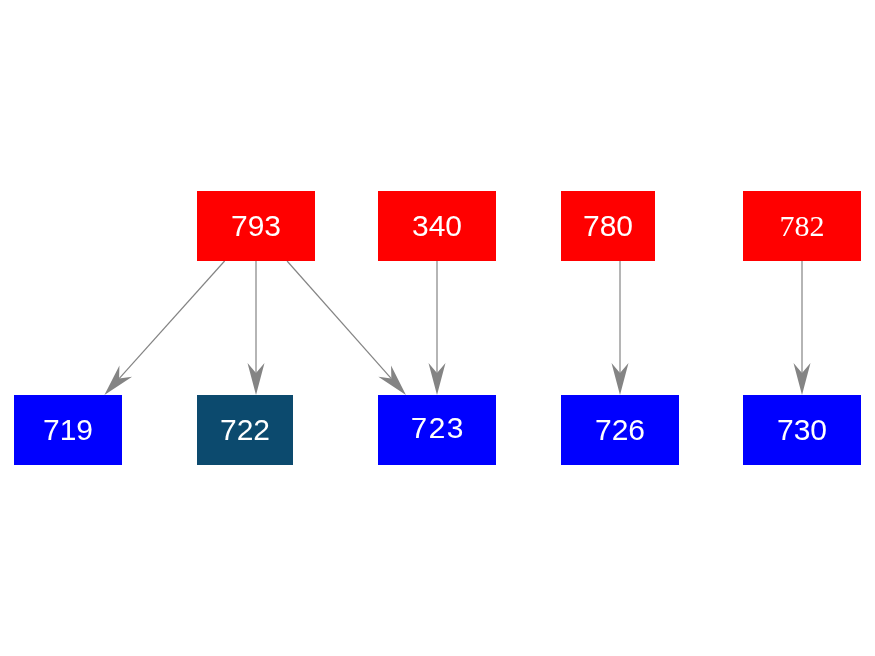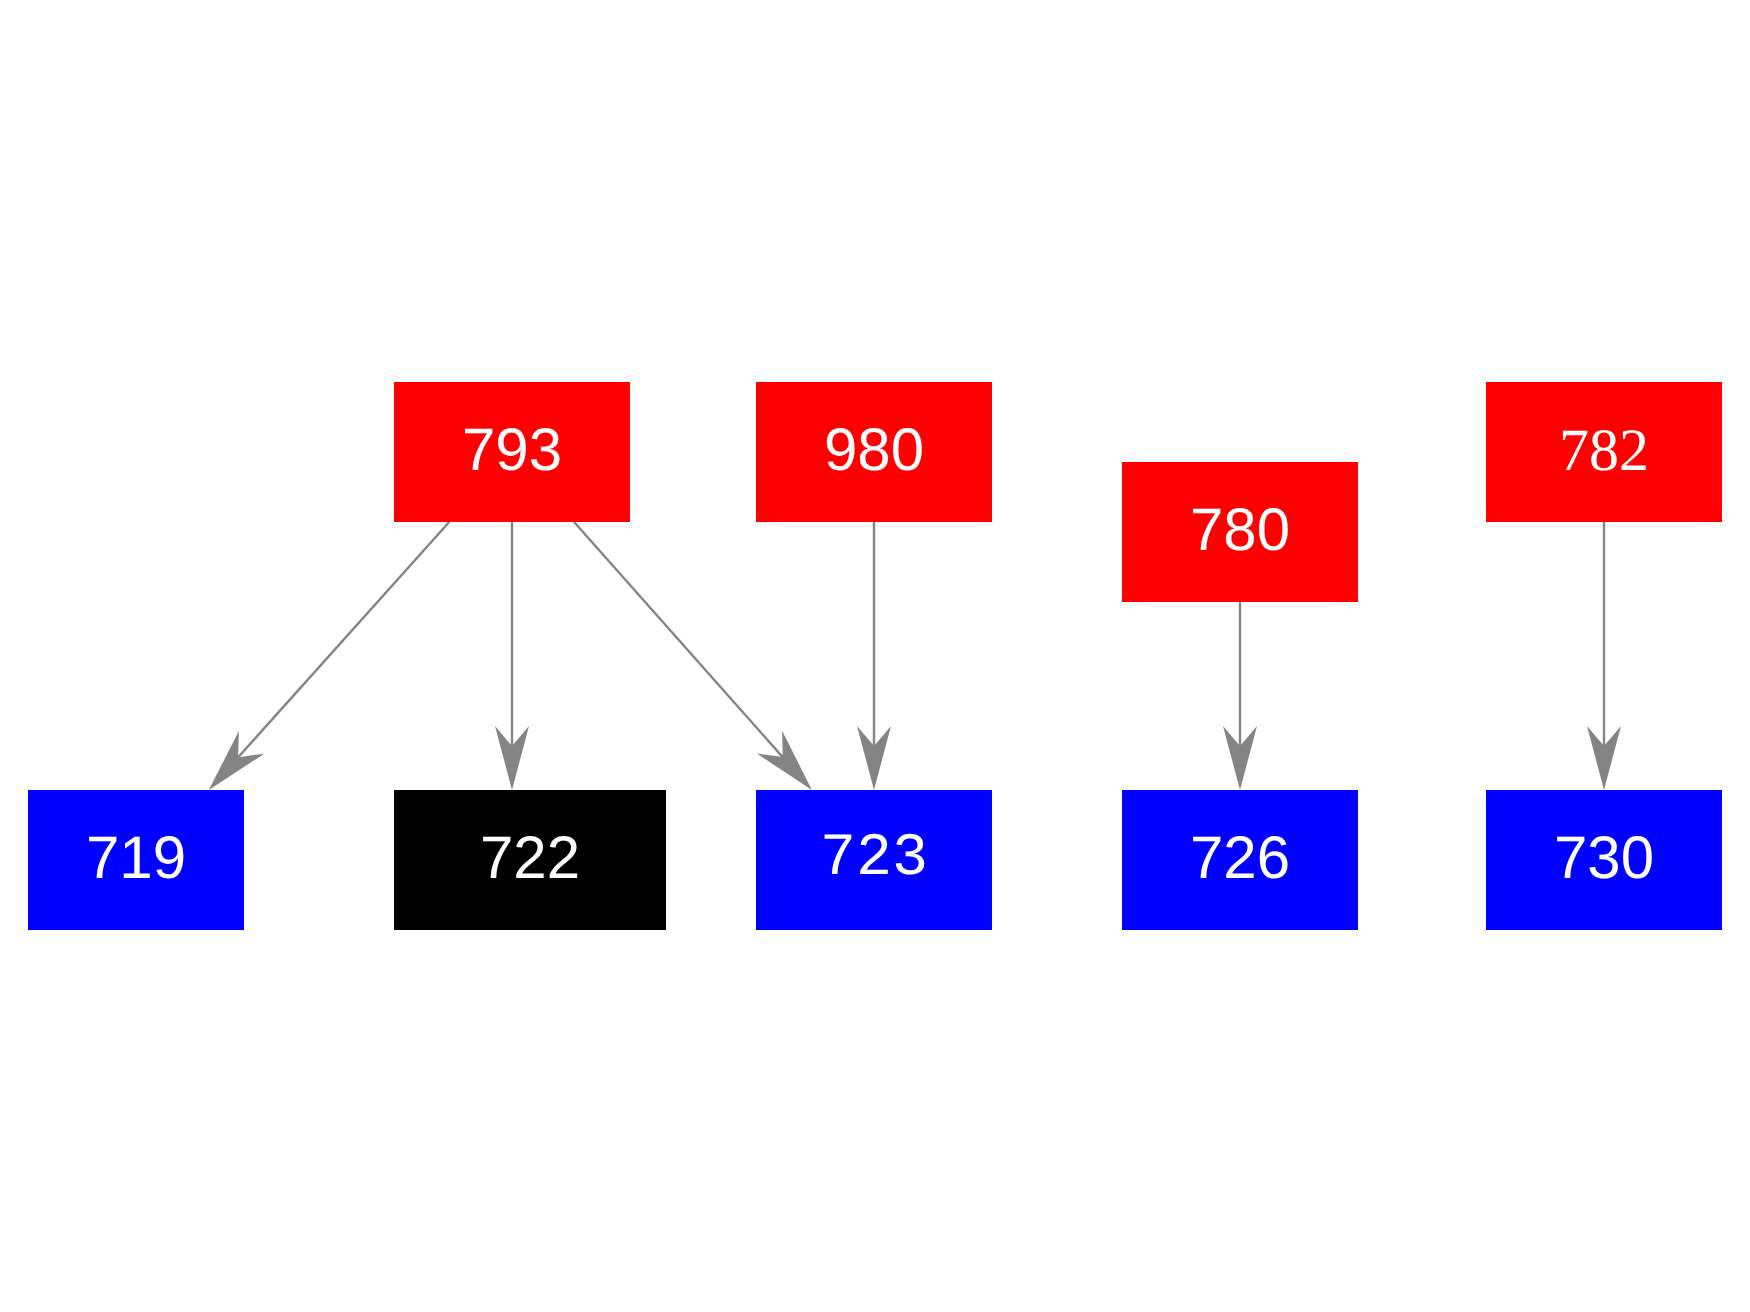--- a/index.html
+++ b/index.html
@@ -51,32 +51,32 @@
       <line x1="620" y1="261" x2="620" y2="373" stroke="#848484" stroke-width="1.2"></line>
       <path d="M 620 395 L 611.5 363 L 620 373 L 628.5 363 Z" fill="#848484"></path>
       <line x1="802" y1="261" x2="802" y2="373" stroke="#848484" stroke-width="1.2"></line>
       <path d="M 802 395 L 793.5 363 L 802 373 L 810.5 363 Z" fill="#848484"></path>
     </svg>
   <div class="node-layer">
       <div class="node" style="left: 197px; top: 191px; width: 118px; height: 70px; background: rgb(255, 0, 0); color: rgb(255, 255, 255);">
         <span class="node-label">793</span>
       </div>
       <div class="node" style="left: 378px; top: 191px; width: 118px; height: 70px; background: rgb(255, 0, 0); color: rgb(255, 255, 255);">
-        <span class="node-label">980</span>
+        <span class="node-label">340</span>
       </div>
-      <div class="node" style="left: 561px; top: 191px; width: 118px; height: 70px; background: rgb(255, 0, 0); color: rgb(255, 255, 255); margin-top: 40px;">
+      <div class="node" style="left: 561px; top: 191px; width: 94px; height: 70px; background: rgb(255, 0, 0); color: rgb(255, 255, 255);">
         <span class="node-label">780</span>
       </div>
       <div class="node" style="left: 743px; top: 191px; width: 118px; height: 70px; background: rgb(255, 0, 0); color: rgb(255, 255, 255); font-family: Liberation Serif, serif;">
         <span class="node-label">782</span>
       </div>
       <div class="node" style="left: 14px; top: 395px; width: 108px; height: 70px; background: rgb(0, 0, 255); color: rgb(255, 255, 255);">
         <span class="node-label">719</span>
       </div>
-      <div class="node" style="left: 197px; top: 395px; width: 136px; height: 70px; background: #000000; color: rgb(255, 255, 255);">
+      <div class="node" style="left: 197px; top: 395px; width: 96px; height: 70px; background: #0c4a6e; color: rgb(255, 255, 255);">
         <span class="node-label">722</span>
       </div>
       <div class="node" style="left: 378px; top: 395px; width: 118px; height: 70px; background: rgb(0, 0, 255); color: rgb(255, 255, 255); font-family: Liberation Mono, monospace;">
         <span class="node-label">723</span>
       </div>
       <div class="node" style="left: 561px; top: 395px; width: 118px; height: 70px; background: rgb(0, 0, 255); color: rgb(255, 255, 255);">
         <span class="node-label">726</span>
       </div>
       <div class="node" style="left: 743px; top: 395px; width: 118px; height: 70px; background: rgb(0, 0, 255); color: rgb(255, 255, 255);">
         <span class="node-label">730</span>

